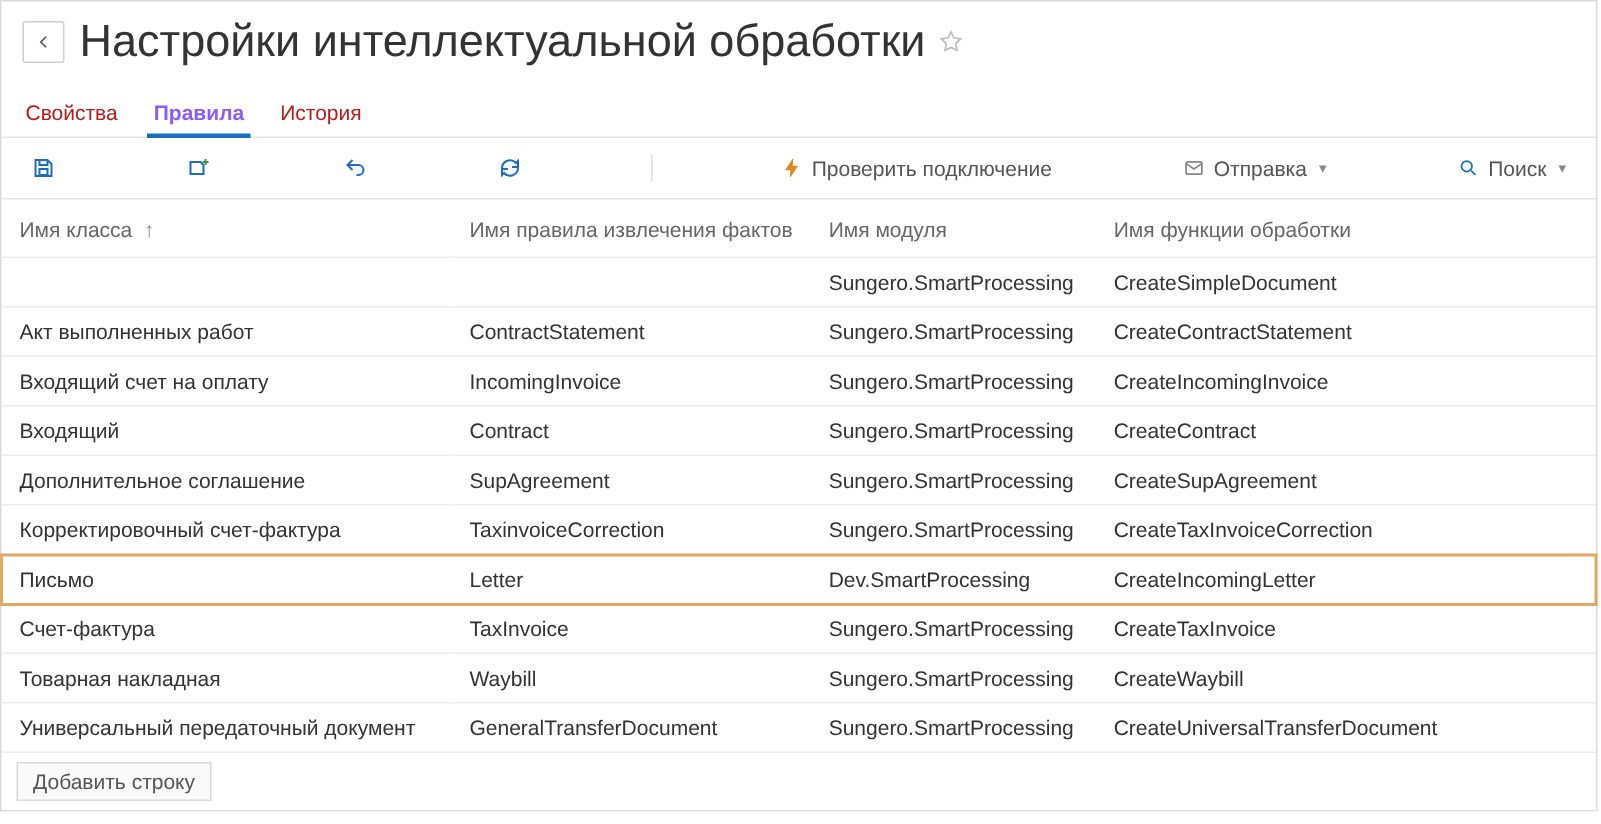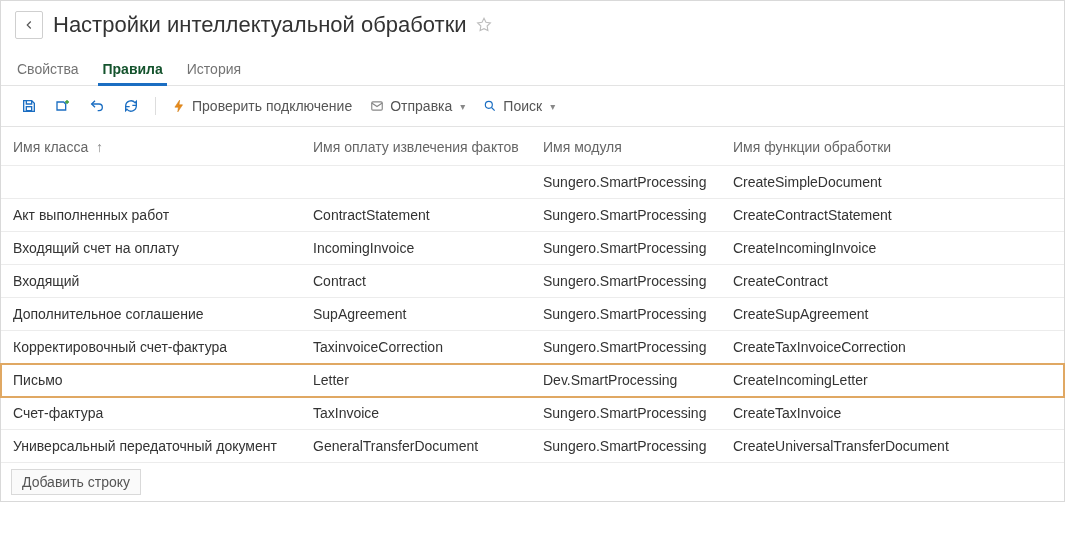--- a/index.html
+++ b/index.html
@@ -27,61 +27,62 @@
     display: flex;
     align-items: center;
     justify-content: center;
     color: #555;
     margin-right: 10px;
     background: #fff;
     border-radius: 2px;
     cursor: pointer;
   }
   .page-title {
-    font-size: 22px;
+    font-size: 30px;
     color: #333;
     font-weight: 400;
   }
   .star-icon {
     margin-left: 8px;
     color: #bdbdbd;
     font-size: 18px;
   }
   .tabs {
     display: flex;
     padding: 0 14px;
     margin-top: 16px;
     border-bottom: 1px solid #e3e3e3;
     gap: 20px;
   }
   .tab {
     padding: 6px 2px 8px 2px;
-    color: #737373;
+    color: #b91c1c;
     cursor: pointer;
     position: relative;
   }
   .tab.active {
-    color: #14532d;
+    color: #8b5cf6;
     font-weight: 600;
   }
   .tab.active::after {
     content: "";
     position: absolute;
     left: -2px;
     right: -2px;
     bottom: -1px;
     height: 3px;
     background: #1b6ec2;
   }
   .toolbar {
     display: flex;
     align-items: center;
     padding: 8px 14px;
     border-bottom: 1px solid #e3e3e3;
     gap: 6px;
+    justify-content: space-between;
   }
   .tb-btn {
     display: inline-flex;
     align-items: center;
     padding: 4px 6px;
     color: #555;
     cursor: pointer;
     gap: 6px;
   }
   .vsep {
@@ -216,21 +217,21 @@
       <col style="width:230px">
       <col style="width:190px">
       <col>
     </colgroup>
     <thead>
       <tr>
         <th>
           <span>Имя класса</span>
           <span class="sort-ind">↑</span>
         </th>
-        <th>Имя оплату извлечения фактов</th>
+        <th>Имя правила извлечения фактов</th>
         <th>Имя модуля</th>
         <th>Имя функции обработки</th>
       </tr>
     </thead>
     <tbody id="rows-body">
         <tr>
           <td></td>
           <td></td>
           <td>Sungero.SmartProcessing</td>
           <td>CreateSimpleDocument</td>
@@ -271,20 +272,26 @@
           <td>Dev.SmartProcessing</td>
           <td>CreateIncomingLetter</td>
         </tr>
         <tr>
           <td>Счет-фактура</td>
           <td>TaxInvoice</td>
           <td>Sungero.SmartProcessing</td>
           <td>CreateTaxInvoice</td>
         </tr>
         <tr>
+          <td>Товарная накладная</td>
+          <td>Waybill</td>
+          <td>Sungero.SmartProcessing</td>
+          <td>CreateWaybill</td>
+        </tr>
+        <tr>
           <td>Универсальный передаточный документ</td>
           <td>GeneralTransferDocument</td>
           <td>Sungero.SmartProcessing</td>
           <td>CreateUniversalTransferDocument</td>
         </tr>
       </tbody>
   </table>
 
   <div class="add-row">
     <span class="add-row-btn">Добавить строку</span>

